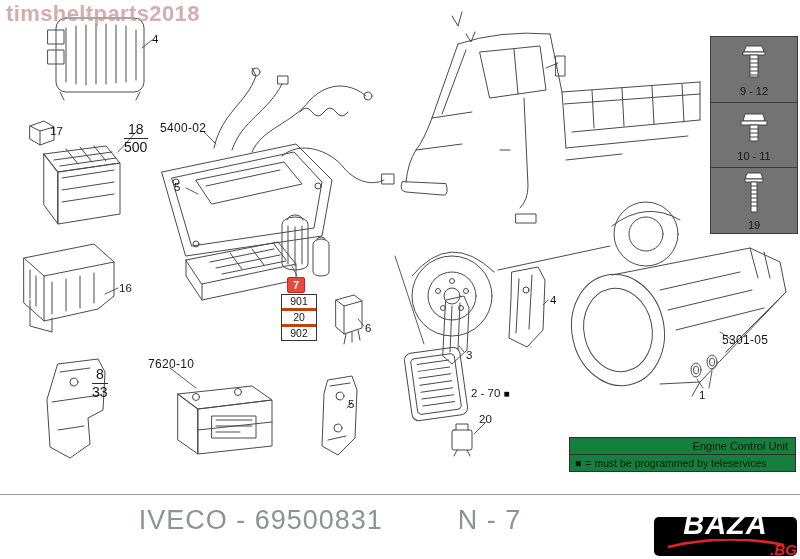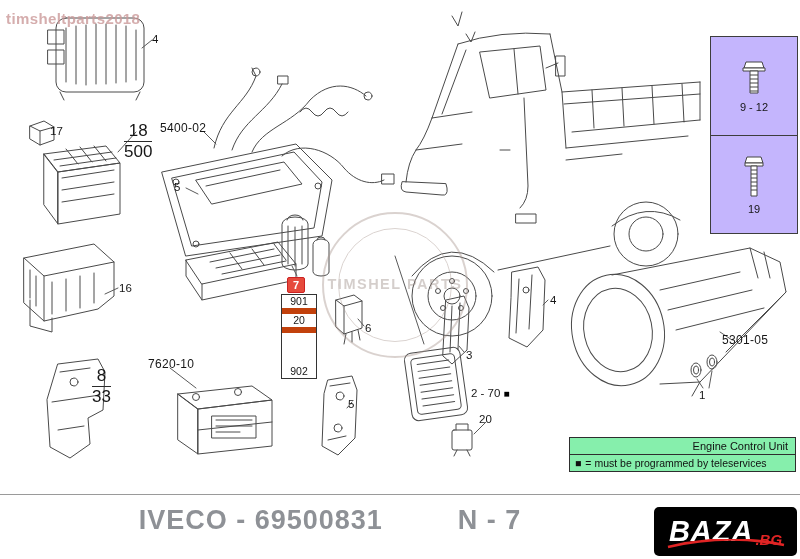--- a/index.html
+++ b/index.html
@@ -3,53 +3,53 @@
 <meta charset="utf-8">
 <style>
   html,body{margin:0;padding:0;background:#fff;}
   body{width:800px;height:559px;font-family:"Liberation Sans",sans-serif;}
   #page{position:absolute;left:0;top:0;width:800px;height:559px;background:#fff;overflow:hidden;}
 
   .art{position:absolute;left:0;top:0;z-index:1;}
 
   .lbl{position:absolute;z-index:3;font-size:11.5px;color:#161616;white-space:nowrap;}
   .asm{font-size:12px;letter-spacing:.3px;}
-  .frac{position:absolute;z-index:3;font-size:17px;color:#161616;text-align:center;line-height:1.2;}
+  .frac{position:absolute;z-index:3;font-size:14px;color:#161616;text-align:left;line-height:1.2;}
   .frac .top{display:block;border-bottom:1px solid #2a2a2a;padding:0 4px;}
   .redbox{position:absolute;z-index:4;background:#e64a3c;border:1px solid #c22;color:#fff;
           font-size:11px;font-weight:bold;padding:0 5px;line-height:14px;border-radius:2px;}
   .stack{position:absolute;z-index:3;width:34px;border:1px solid #333;background:#fff;
          font-size:10.5px;color:#161616;text-align:center;}
-  .stack div{border-bottom:6px solid #c2410c;line-height:13px;}
-  .stack div:last-child{border-bottom:none;margin-top:32px;}
+  .stack div{border-bottom:3px solid #c2410c;line-height:13px;}
+  .stack div:last-child{border-bottom:none;}
   .psq{display:inline-block;font-size:10px;margin-left:3px;color:#000;}
 
   .fasteners{position:absolute;left:710px;top:36px;width:86px;height:196px;border:1px solid #3d3d3d;
-             background:#c4b5fd;display:flex;flex-direction:column;z-index:3;}
+             background:#737373;display:flex;flex-direction:column;z-index:3;}
   .fcell{flex:1;display:flex;flex-direction:column;align-items:center;justify-content:center;
          border-bottom:1px solid #3d3d3d;}
   .fcell:last-child{border-bottom:none;}
   .fcell .flab{font-size:11px;color:#161616;margin-top:1px;}
 
-  .legend{position:absolute;left:569px;top:437px;width:225px;border:1px solid #2e2e2e;background:#86efac;
+  .legend{position:absolute;left:569px;top:437px;width:225px;border:1px solid #2e2e2e;background:#15803d;
           font-size:11px;color:#111;z-index:3;}
   .legend-title{border-bottom:1px solid #2e2e2e;text-align:right;padding:2px 7px 2px 2px;font-size:11px;}
   .legend-note{padding:2px 5px;display:flex;align-items:center;gap:4px;font-size:10.5px;}
 
   .footer-line{position:absolute;left:0;top:494px;width:800px;border-top:1.5px solid #9a9a9a;z-index:2;}
   .footer{position:absolute;left:0;top:505px;width:660px;display:flex;justify-content:center;gap:75px;
-          font-size:27px;font-weight:bold;color:#8e9196;letter-spacing:1px;z-index:3;}
-
-  .baza{position:absolute;right:3px;bottom:3px;width:143px;height:49px;background:#000;border-radius:5px;
-        display:flex;align-items:center;justify-content:center;z-index:5;}
+          font-size:27px;font-weight:normal;color:#8e9196;letter-spacing:1px;z-index:3;}
+
+  .baza{position:absolute;right:3px;bottom:3px;width:143px;height:39px;background:#000;border-radius:5px;
+        display:flex;align-items:center;justify-content:center;z-index:5;flex-direction:column;}
   .baza .bname{color:#fff;font-style:italic;font-weight:bold;font-size:29px;letter-spacing:1px;}
   .baza .btld{color:#e02424;font-style:italic;font-weight:bold;font-size:15px;margin-left:2px;align-self:flex-end;margin-bottom:8px;}
   .baza svg{position:absolute;left:12px;bottom:7px;}
 
-  .wm-corner{position:absolute;left:6px;top:10px;z-index:6;font-size:15px;font-weight:bold;
+  .wm-corner{position:absolute;left:6px;top:1px;z-index:6;font-size:22px;font-weight:bold;
              color:rgba(203,152,152,0.8);letter-spacing:.4px;}
   .wm-stamp{position:absolute;left:322px;top:212px;width:146px;height:146px;z-index:6;opacity:.42;pointer-events:none;}
   .wm-outer{position:absolute;inset:0;border:2.5px solid #a8968f;border-radius:50%;}
   .wm-inner{position:absolute;inset:16px;border:1.5px solid #a8968f;border-radius:50%;}
   .wm-text{position:absolute;left:0;right:0;top:64px;text-align:center;font-weight:bold;font-size:14.5px;
            letter-spacing:1.5px;color:#9b8b85;}
 </style>
 </head>
 <body>
 
@@ -300,20 +300,31 @@
         <g stroke="#444" fill="#fff">
           <path d="M8,4 h16 l2,6 h-20 z"></path>
           <path d="M5,10 h22 v3 h-22 z"></path>
           <path d="M12,13 h8 v22 h-8 z"></path>
           <path d="M12,17 h8 M12,21 h8 M12,25 h8 M12,29 h8 M12,33 h8" fill="none"></path>
         </g>
       </svg>
       <div class="flab">9 - 12</div>
     </div>
     <div class="fcell">
+      <svg width="32" height="40" viewBox="0 0 32 40">
+        <g stroke="#444" fill="#fff">
+          <path d="M7,5 h18 l2,7 h-22 z"></path>
+          <path d="M3,12 h26 v4 h-26 z"></path>
+          <path d="M12,16 h8 v16 h-8 z"></path>
+          <path d="M12,20 h8 M12,24 h8 M12,28 h8" fill="none"></path>
+        </g>
+      </svg>
+      <div class="flab">10 - 11</div>
+    </div>
+    <div class="fcell">
       <svg width="32" height="48" viewBox="0 0 32 48">
         <g stroke="#444" fill="#fff">
           <path d="M9,3 h14 l2,6 h-18 z"></path>
           <path d="M7,9 h18 v3 h-18 z"></path>
           <path d="M13,12 h6 v30 h-6 z"></path>
           <path d="M13,16 h6 M13,20 h6 M13,24 h6 M13,28 h6 M13,32 h6 M13,36 h6" fill="none"></path>
         </g>
       </svg>
       <div class="flab">19</div>
     </div>
@@ -335,19 +346,14 @@
 
   <div class="baza">
     <svg width="120" height="10" viewBox="0 0 120 10">
       <path d="M2,8 Q60,-6 118,6" stroke="#e02424" stroke-width="2.5" fill="none"></path>
     </svg>
     <span class="bname">BAZA</span>
     <span class="btld">.BG</span>
   </div>
 
   <div class="wm-corner">timsheltparts2018</div>
-  <div class="wm-stamp">
-    <div class="wm-outer"></div>
-    <div class="wm-inner"></div>
-    <div class="wm-text">TIMSHEL PARTS</div>
-  </div>
 
 </div>
 
 </body></html>

